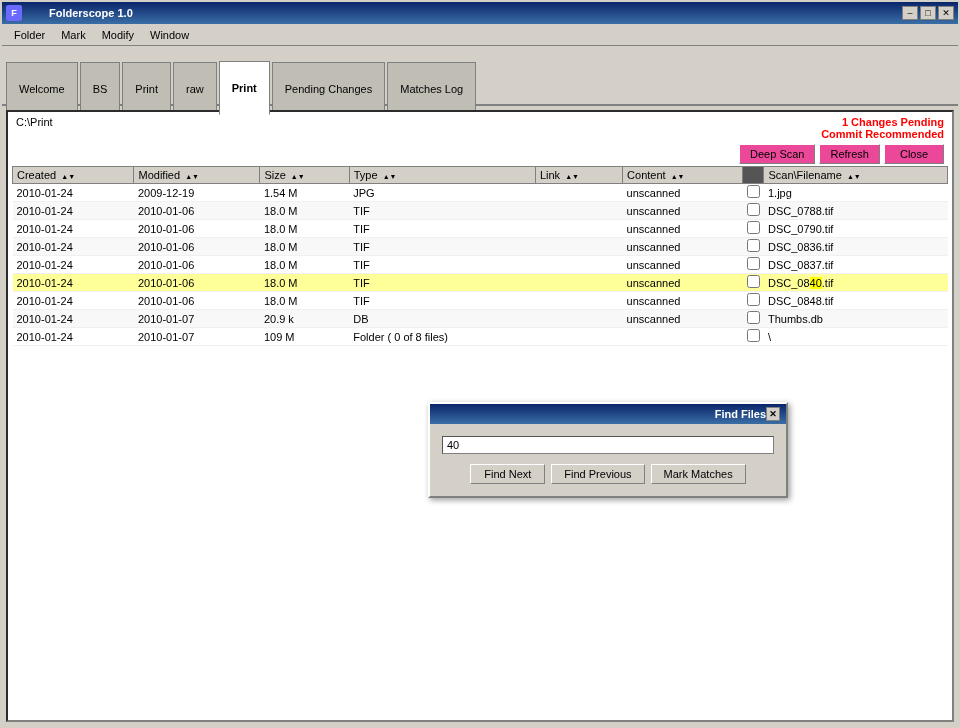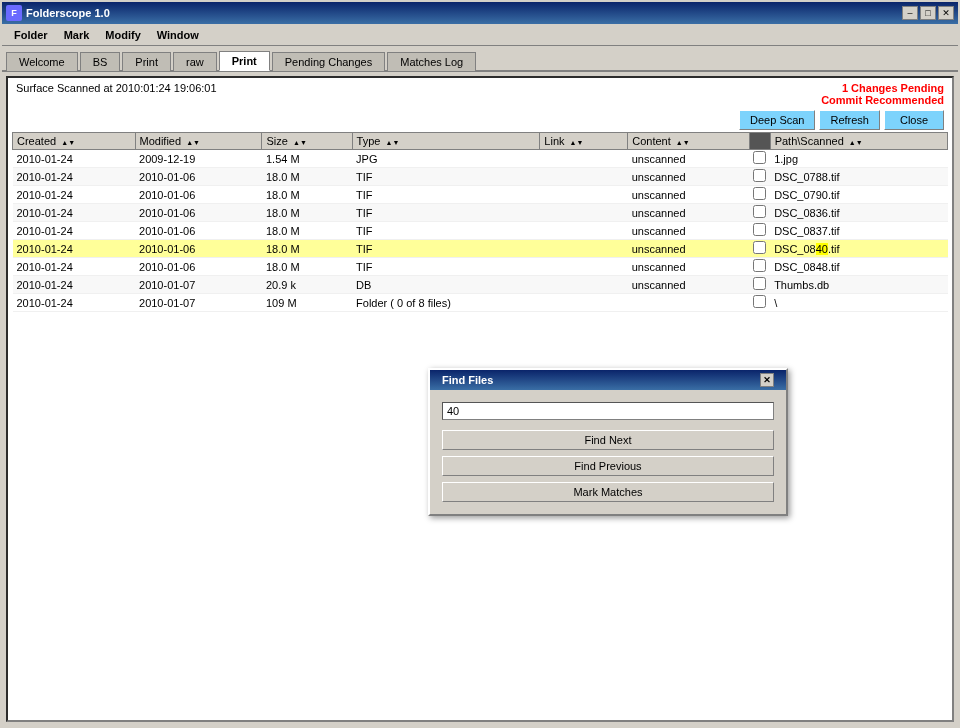--- a/index.html
+++ b/index.html
@@ -36,20 +36,21 @@
       display: flex;
       align-items: center;
       justify-content: center;
       font-size: 9px;
       color: white;
       font-weight: bold;
     }
     .title-text {
       font-size: 11px;
       font-weight: bold;
+      margin-left: 23px;
     }
     .title-buttons {
       display: flex;
       gap: 2px;
     }
     .title-btn {
       width: 16px;
       height: 14px;
       background: #d4d0c8;
       border: 1px solid #808080;
@@ -62,58 +63,57 @@
     }
 
     
     .menu-bar {
       background: #d4d0c8;
       height: 22px;
       display: flex;
       align-items: center;
       padding: 4px 4px;
       border-bottom: 1px solid #808080;
-      font-weight: bold;
     }
     .menu-item {
       padding: 2px 8px;
       cursor: pointer;
       font-size: 11px;
     }
 
     
     .tab-bar {
       background: #d4d0c8;
       display: flex;
       align-items: flex-end;
       padding: 4px 4px 0 4px;
       border-bottom: 2px solid #808080;
     }
     .tab {
-      padding: 3px 12px;
+      padding: 20px 12px;
       border: 1px solid #808080;
       border-bottom: none;
       background: #c0bdb5;
       cursor: pointer;
       font-size: 11px;
       margin-right: 2px;
       position: relative;
-      top: 1px;
+      top: 11px;
     }
     .tab.active {
       background: #ffffff;
       border-bottom: 1px solid white;
       z-index: 1;
       font-weight: bold;
     }
 
     
     .btn {
       padding: 3px 10px;
-      background: #7dd3fc;
+      background: #ec4899;
       border: 1px solid #808080;
       border-top-color: #ffffff;
       border-left-color: #ffffff;
       cursor: pointer;
       font-size: 11px;
       min-width: 60px;
     }
 
     
     .file-table-wrapper {
@@ -166,23 +166,23 @@
       border: 2px solid #ffffff;
       border-right-color: #808080;
       border-bottom-color: #808080;
       box-shadow: 2px 2px 6px rgba(0,0,0,0.4);
       pointer-events: all;
       z-index: 100;
     }
     .dialog-title-bar {
       background: linear-gradient(to bottom, #0a246a, #3a6ea5);
       color: white;
-      padding: 3px 12px;
-      display: flex;
-      justify-content: space-between;
+      padding: 3px 6px;
+      display: flex;
+      justify-content: flex-end;
       align-items: center;
       font-size: 11px;
       font-weight: bold;
     }
     .dialog-close {
       width: 14px;
       height: 14px;
       background: #d4d0c8;
       border: 1px solid #808080;
       display: flex;
@@ -203,21 +203,20 @@
       border-left-color: #555;
       padding: 2px 4px;
       font-size: 11px;
       margin-bottom: 10px;
       background: white;
     }
     .dialog-buttons {
       display: flex;
       gap: 6px;
       justify-content: center;
-      flex-direction: column;
     }
     .dialog-btn {
       padding: 3px 12px;
       background: #d4d0c8;
       border: 1px solid #808080;
       border-top-color: #ffffff;
       border-left-color: #ffffff;
       cursor: pointer;
       font-size: 11px;
       min-width: 75px;
@@ -306,21 +305,21 @@
     <div class="tab"><span>raw</span></div>
     <div class="tab active"><span>Print</span></div>
     <div class="tab"><span>Pending Changes</span></div>
     <div class="tab"><span>Matches Log</span></div>
   </div>
 
   <div class="content-area">
 
     <div class="header-row">
       <div class="path-block">
-        <div class="path-line">Surface Scanned at 2010:01:24 19:06:01</div>
+        <div class="path-line">C:\Print</div>
       </div>
       <div class="right-section">
         <div class="pending-text">
           <div>1 Changes Pending</div>
           <div>Commit Recommended</div>
         </div>
         <div class="top-buttons">
           <button class="btn">Deep Scan</button>
           <button class="btn">Refresh</button>
           <button class="btn">Close</button>
@@ -351,21 +350,21 @@
             <th>
               <span>Link</span>
               <span class="sort-arrows">▲▼</span>
             </th>
             <th>
               <span>Content</span>
               <span class="sort-arrows">▲▼</span>
             </th>
             <th class="col-checkbox-header" style="width:20px;background:#555;">&nbsp;</th>
             <th>
-              <span>Path\Scanned</span>
+              <span>Scan\Filename</span>
               <span class="sort-arrows">▲▼</span>
             </th>
           </tr>
         </thead>
         <tbody id="file-tbody">
 
         <tr>
               <td>2010-01-24</td>
               <td>2009-12-19</td>
               <td>1.54 M</td>

